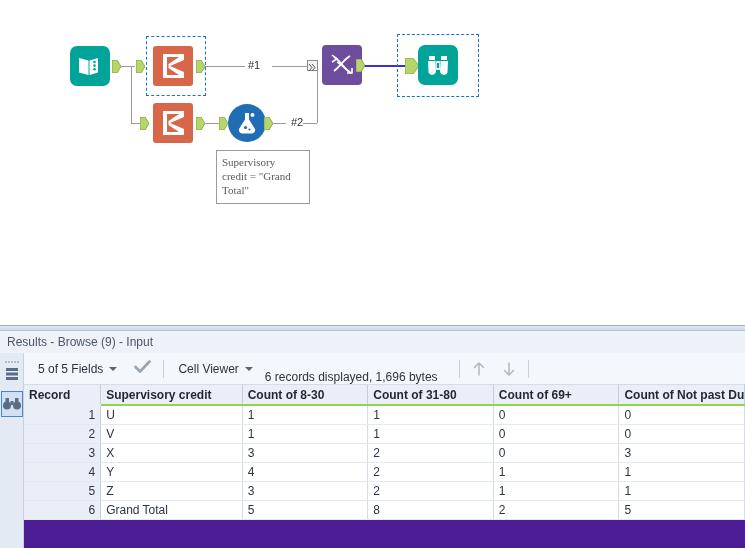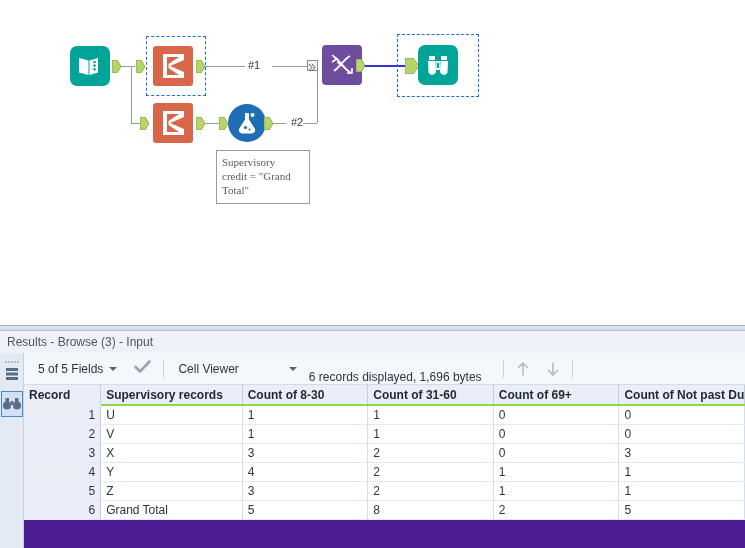--- a/index.html
+++ b/index.html
@@ -371,21 +371,21 @@
     <div>credit = "Grand</div>
     <div>Total"</div>
   </div>
 
 </div>
 
 <div id="results">
 
   <div id="results-splitter"></div>
 
-  <div id="results-title">Results - Browse (3) - Input</div>
+  <div id="results-title">Results - Browse (9) - Input</div>
 
   <div id="result-sidebar">
     <div class="side-grip">
       <svg width="16" height="6" viewBox="0 0 16 6">
         <circle cx="2" cy="2" r="0.9" fill="#9aa7bb"></circle>
           <circle cx="5" cy="2" r="0.9" fill="#9aa7bb"></circle>
         <circle cx="8" cy="2" r="0.9" fill="#9aa7bb"></circle>
           <circle cx="11" cy="2" r="0.9" fill="#9aa7bb"></circle>
         <circle cx="14" cy="2" r="0.9" fill="#9aa7bb"></circle>
       </svg>
@@ -412,21 +412,21 @@
     <div class="tb-item" style="padding-left:14px;">
       <span>5 of 5 Fields</span>
       <span class="tb-caret"></span>
     </div>
     <div class="tb-check">
       <svg width="17" height="14" viewBox="0 0 17 14">
         <path d="M1.5 7 L6 11.5 L15.5 1.5" fill="none" stroke="#9aa5b3" stroke-width="2.6" stroke-linecap="round" stroke-linejoin="round"></path>
       </svg>
     </div>
     <div class="tb-sep" style="margin-left:12px;"></div>
-    <div class="tb-item" style="padding-left:10px;gap:44px;">
+    <div class="tb-item" style="padding-left:10px;">
       <span>Cell Viewer</span>
       <span class="tb-caret"></span>
     </div>
     <div class="tb-item" style="padding-left:5px;align-items:flex-end;">
       <span>6 records displayed, 1,696 bytes</span>
     </div>
     <div class="tb-sep" style="margin-left:14px;"></div>
     <div class="tb-arrow">
       <svg width="14" height="16" viewBox="0 0 14 16">
         <path d="M7 14 V2 M2.5 6.5 L7 2 L11.5 6.5" fill="none" stroke="#b0b8c4" stroke-width="1.5" stroke-linecap="round" stroke-linejoin="round"></path>
@@ -448,23 +448,23 @@
         <col class="c-rec">
           <col class="c-sup">
           <col class="c-n">
           <col class="c-n">
           <col class="c-n">
           <col class="c-n">
       </colgroup>
       <thead>
         <tr>
           <th class="rec">Record</th>
-          <th>Supervisory records</th>
+          <th>Supervisory credit</th>
           <th>Count of 8-30</th>
-          <th>Count of 31-60</th>
+          <th>Count of 31-80</th>
           <th>Count of 69+</th>
           <th>Count of Not past Due</th>
         </tr>
       </thead>
       <tbody>
         <tr>
           <td class="rec">1</td>
           <td>U</td>
           <td>1</td>
           <td>1</td>

